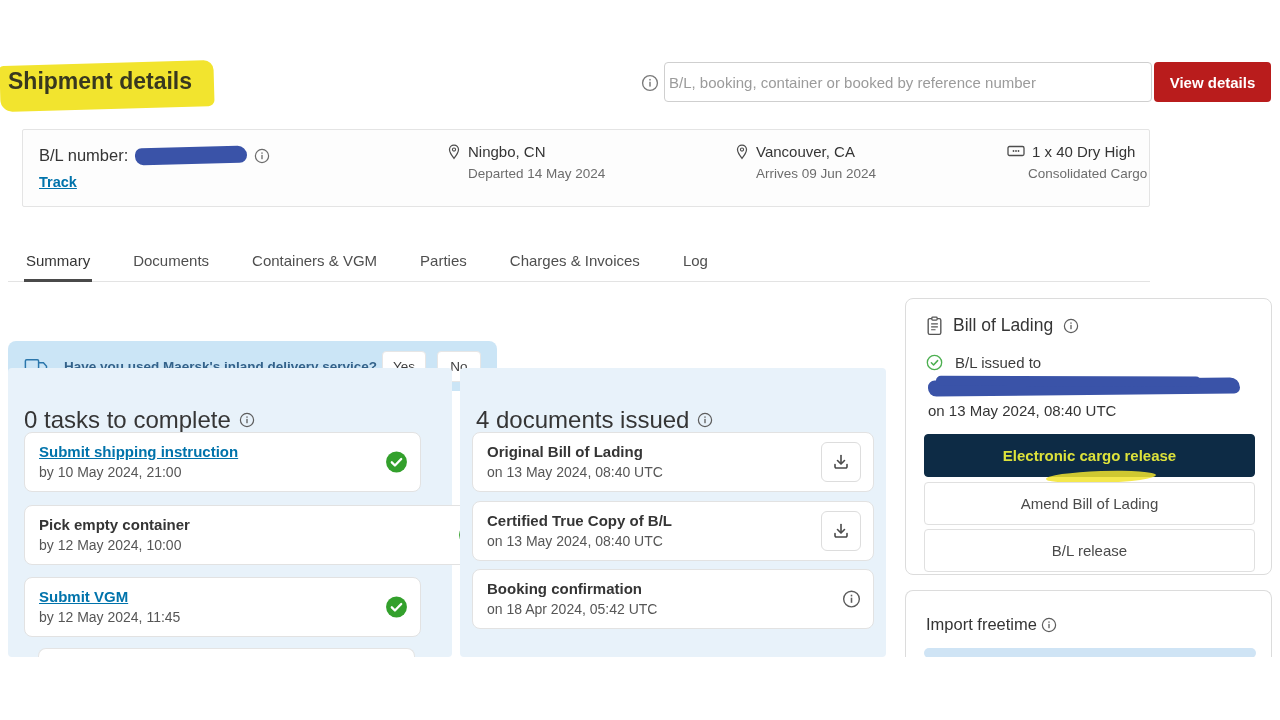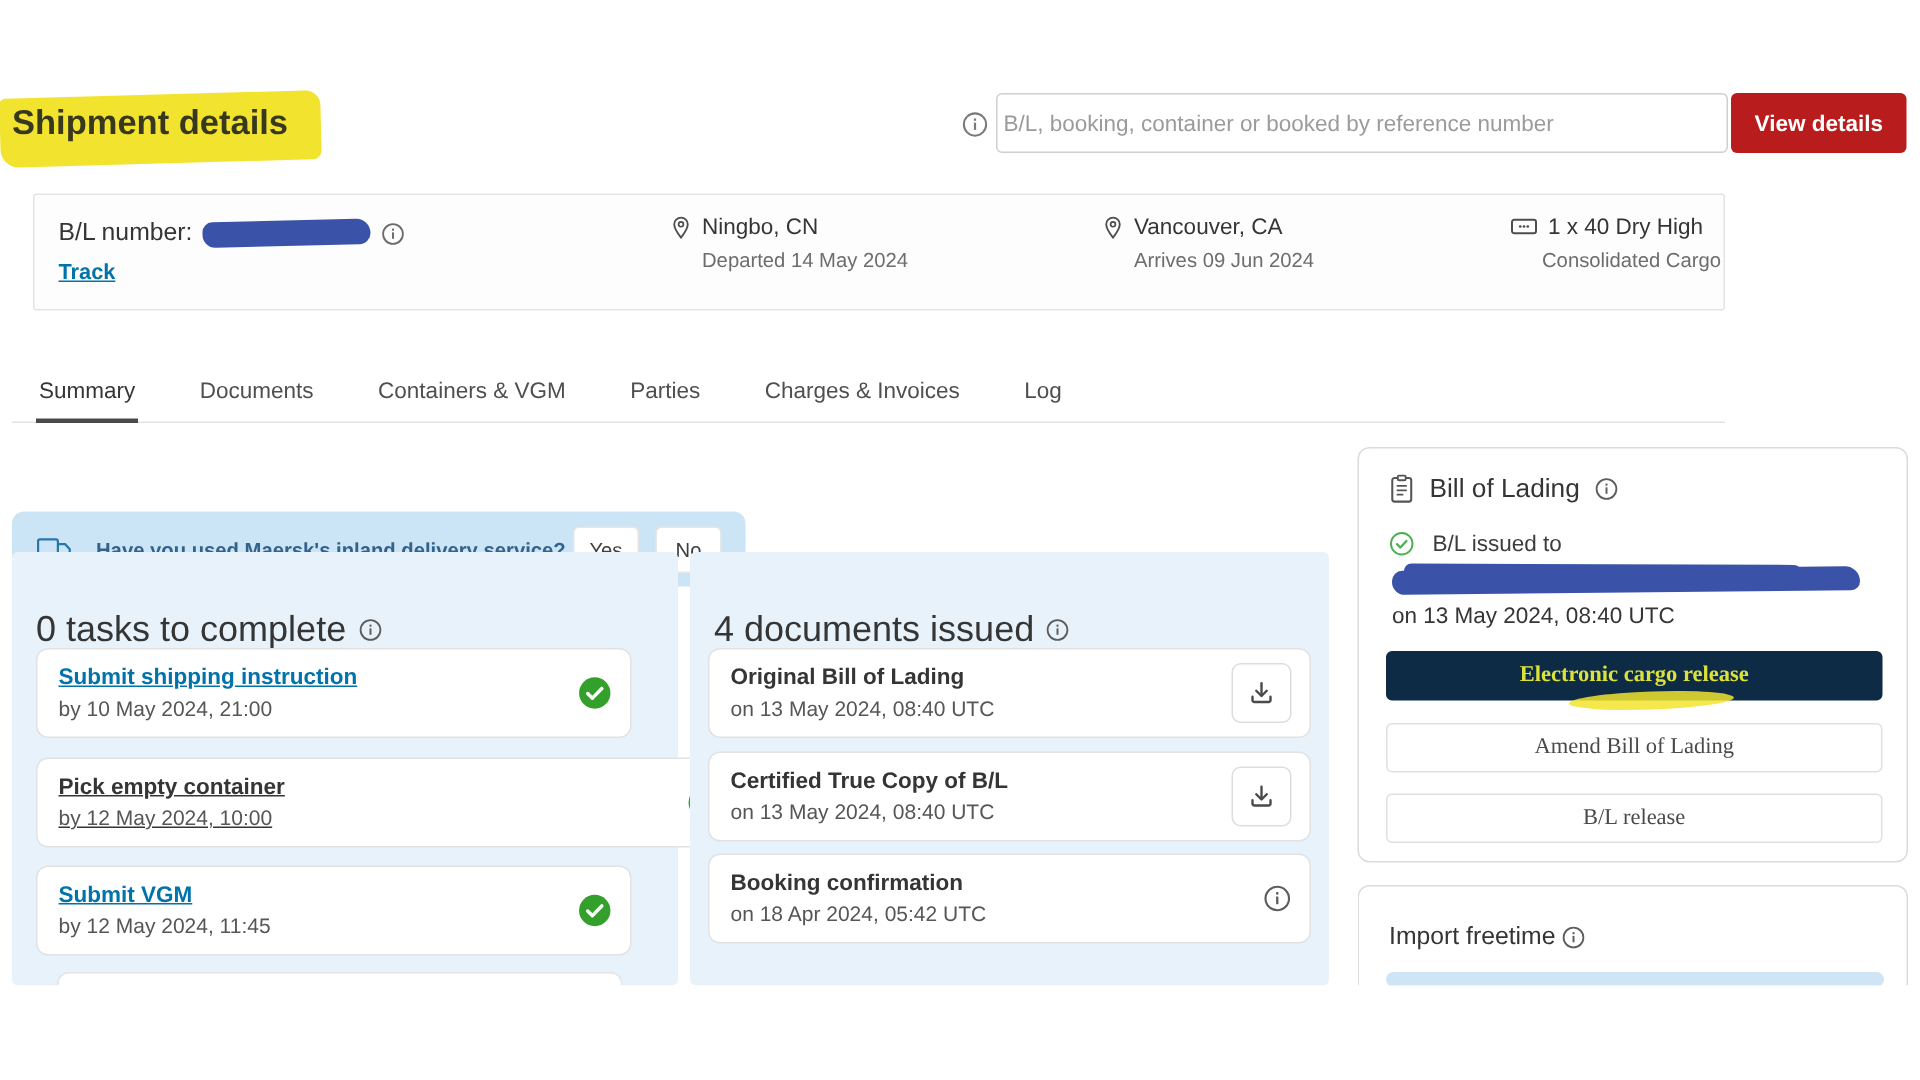--- a/index.html
+++ b/index.html
@@ -60,21 +60,21 @@
   .partial-card { left:38px; top:648px; width:377px; height:9px; background:#fff; border:1px solid #e4e4e4; border-bottom:none; border-radius:8px 8px 0 0; }
 
   
   .bol-card { left:905px; top:298px; width:367px; height:277px; background:#fff; border:1px solid #dcdcdc; border-radius:8px; }
   .bol-head { position:absolute; left:20px; top:16px; display:flex; align-items:center; gap:10px; font-size:17.5px; color:#353535; }
   .bol-head .info-ic { color:#5d5d5d; }
   .issued-row { position:absolute; left:20px; top:55px; display:flex; align-items:center; gap:12px; font-size:15px; color:#3c3c3c; }
   .redact.long { position:absolute; left:22px; top:80px; width:312px; height:16px; border-radius:8px 12px 7px 10px; transform:rotate(-0.6deg); }
   .redact.long::after { content:""; position:absolute; left:8px; top:-3px; width:85%; height:10px; background:#3a53a8; border-radius:6px; transform:rotate(0.8deg); }
   .issued-date { position:absolute; left:22px; top:103px; font-size:15px; color:#353535; }
-  .bol-btn { position:absolute; left:18px; width:331px; height:33px; border-radius:4px; font-size:15px; cursor:pointer; font-family:Liberation Serif, serif; }
+  .bol-btn { position:absolute; left:18px; width:331px; height:43px; border-radius:4px; font-size:15px; cursor:pointer; font-family:Liberation Sans, sans-serif; }
   .bol-btn.primary { top:135px; background:#0d2b45; border:1px solid #0d2b45; color:#dde23b; font-weight:700; }
   .bol-btn.primary::after { content:""; position:absolute; left:50%; bottom:-7px; transform:translateX(-40%) rotate(-2deg);
       width:110px; height:12px; background:#f2e42e; opacity:.85; border-radius:50%; }
   .bol-btn.secondary { background:#fff; border:1px solid #e0e0e0; color:#4a4a4a; }
   .bol-btn.s1 { top:183px; }
   .bol-btn.s2 { top:230px; }
 
   .freetime-card { left:905px; top:590px; width:367px; height:67px; background:#fff; border:1px solid #dcdcdc; border-radius:8px 8px 0 0; border-bottom:none; }
   .freetime-head { position:absolute; left:20px; top:24px; display:flex; align-items:center; gap:4px; font-size:16.5px; color:#353535; }
   .freetime-bar { position:absolute; left:18px; top:57px; width:332px; height:10px; background:#cfe4f5; border-radius:5px; }
@@ -198,21 +198,21 @@
     <div class="card-title link">Submit shipping instruction</div>
     <div class="card-sub">by 10 May 2024, 21:00</div>
     <span class="card-right">
       <svg width="23" height="23" viewBox="0 0 22 22">
           <circle cx="11" cy="11" r="10" fill="#33a02c"></circle>
           <path d="M6.5 11.3l3 3 6-6.2" fill="none" stroke="#fff" stroke-width="2.2" stroke-linecap="round" stroke-linejoin="round"></path>
         </svg>
     </span>
   </div>
 
-  <div class="card" style="left:16px; top:137px; width:470px;text-decoration:underline;">
+  <div class="card" style="left:16px; top:137px; width:470px;">
     <div class="card-title">Pick empty container</div>
     <div class="card-sub">by 12 May 2024, 10:00</div>
     <span class="card-right">
       <svg width="23" height="23" viewBox="0 0 22 22">
           <circle cx="11" cy="11" r="10" fill="#33a02c"></circle>
           <path d="M6.5 11.3l3 3 6-6.2" fill="none" stroke="#fff" stroke-width="2.2" stroke-linecap="round" stroke-linejoin="round"></path>
         </svg>
     </span>
   </div>
 

